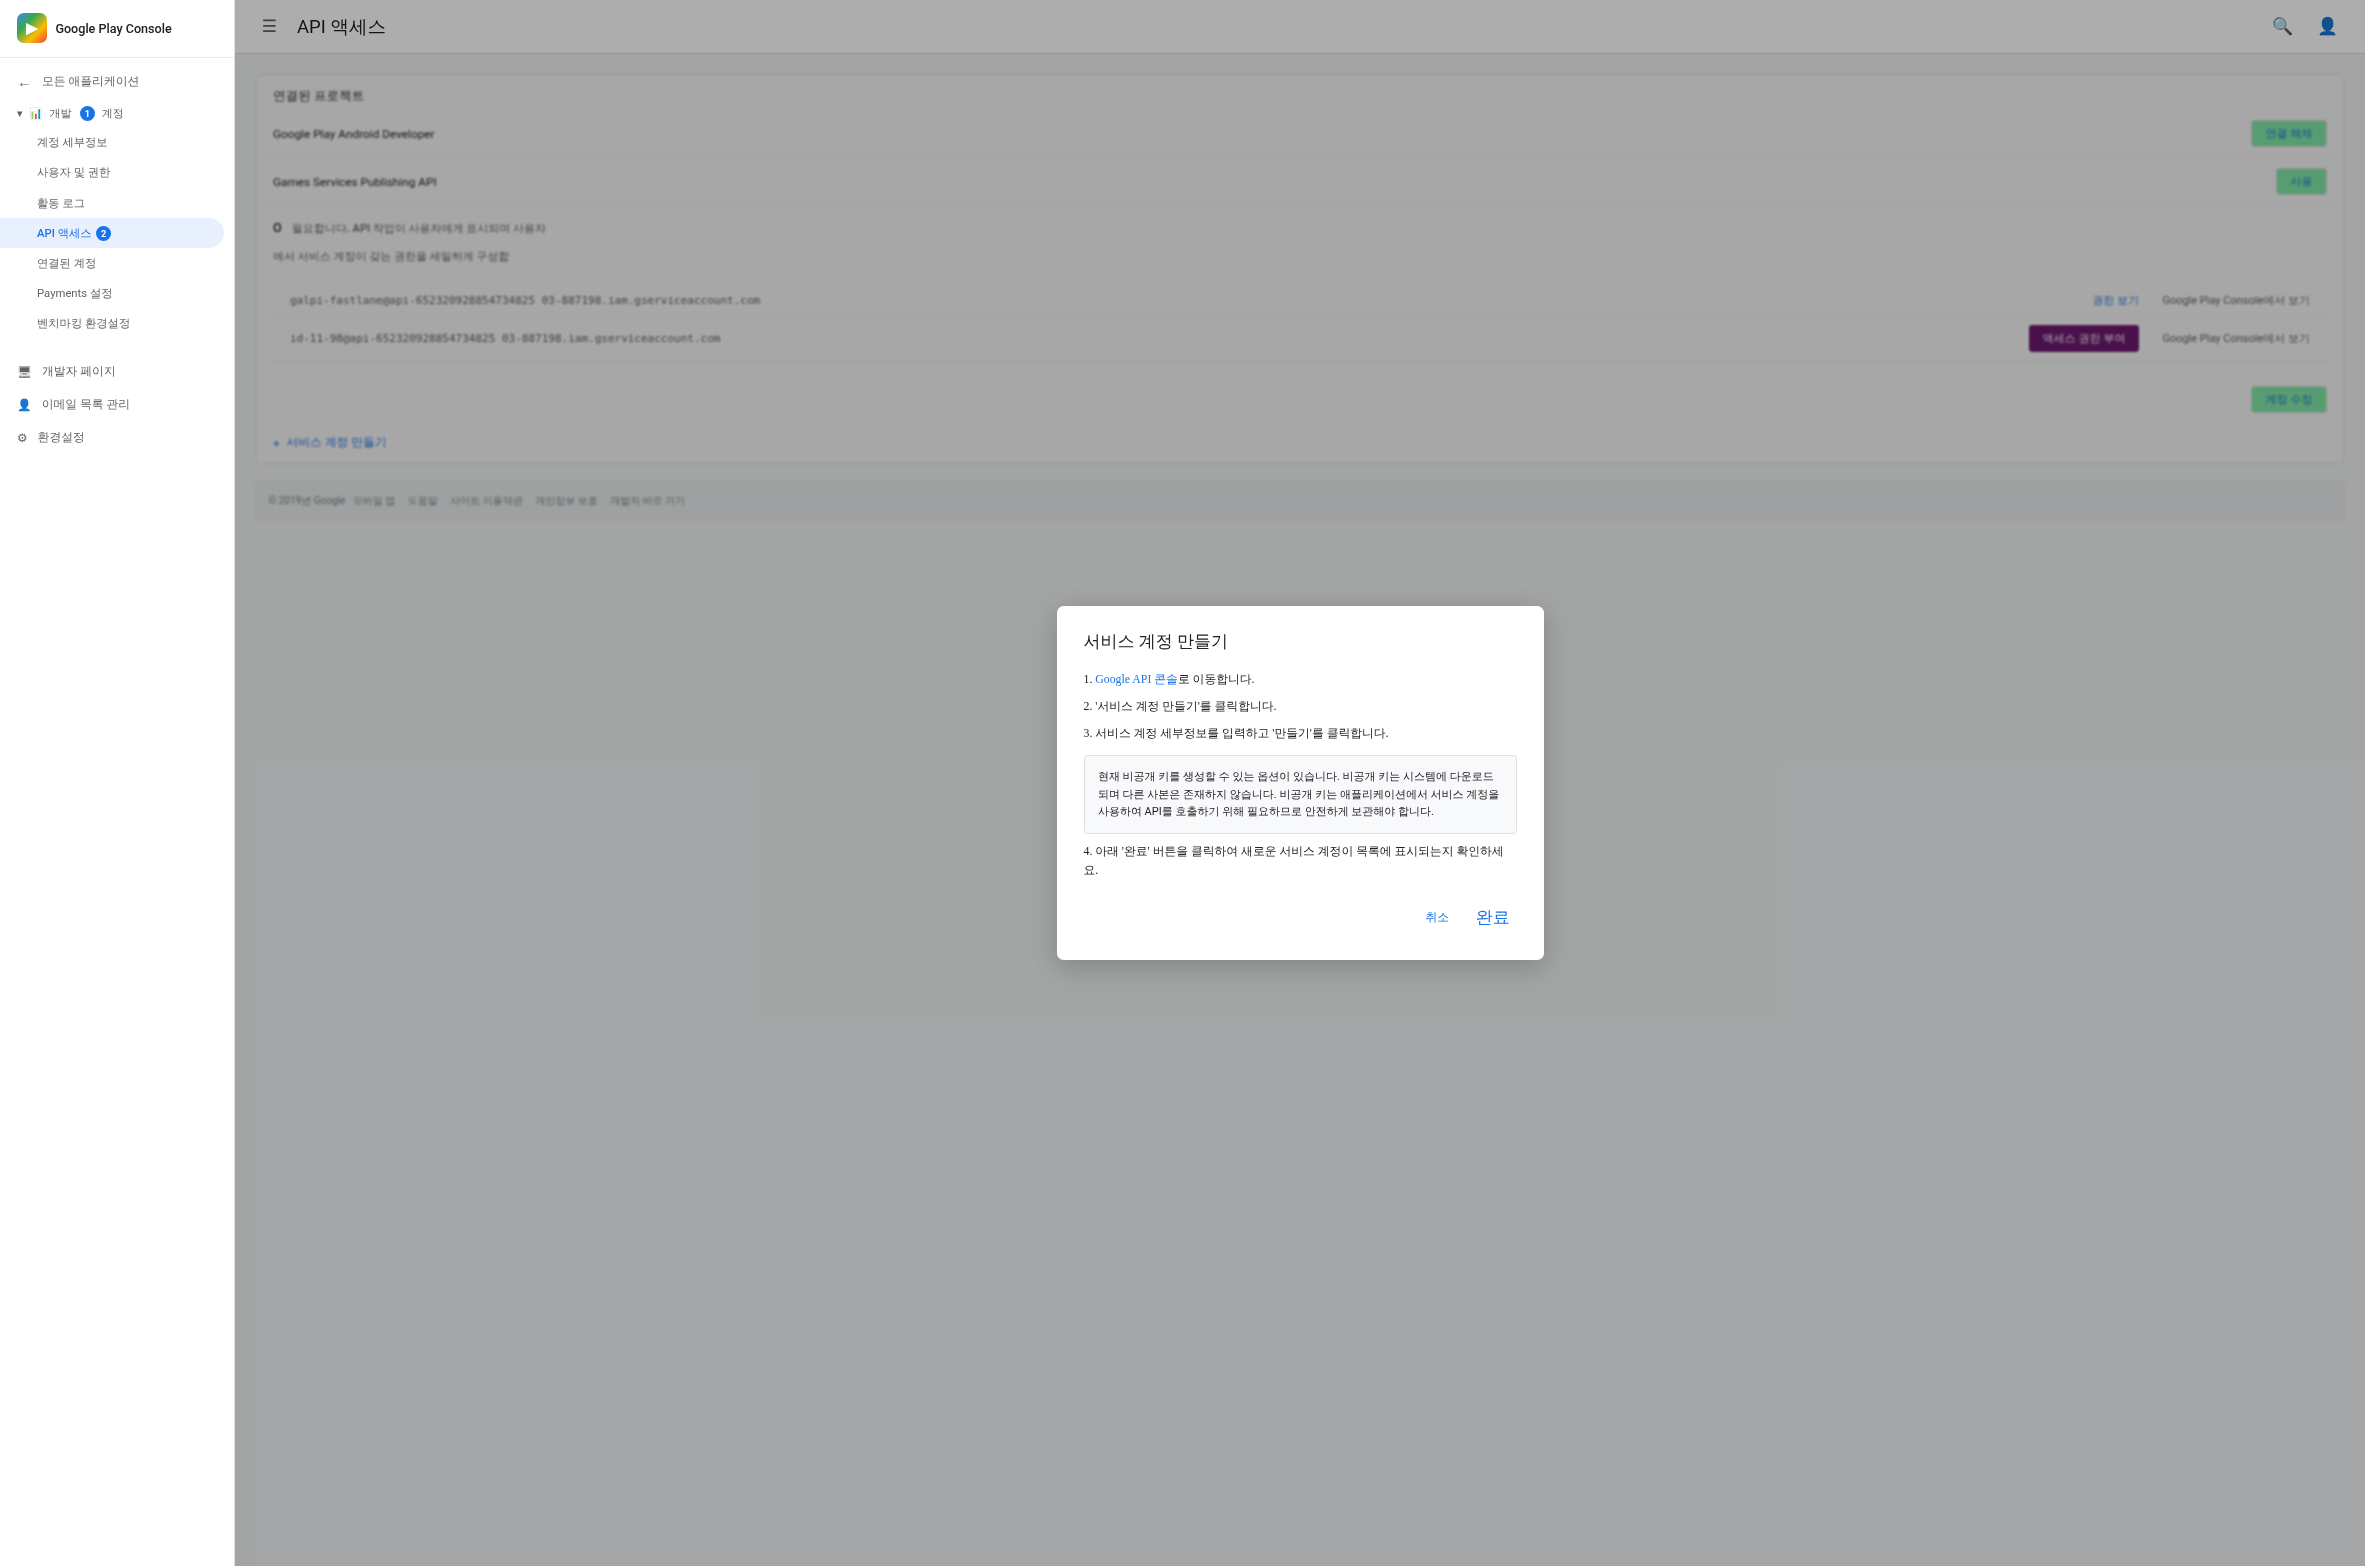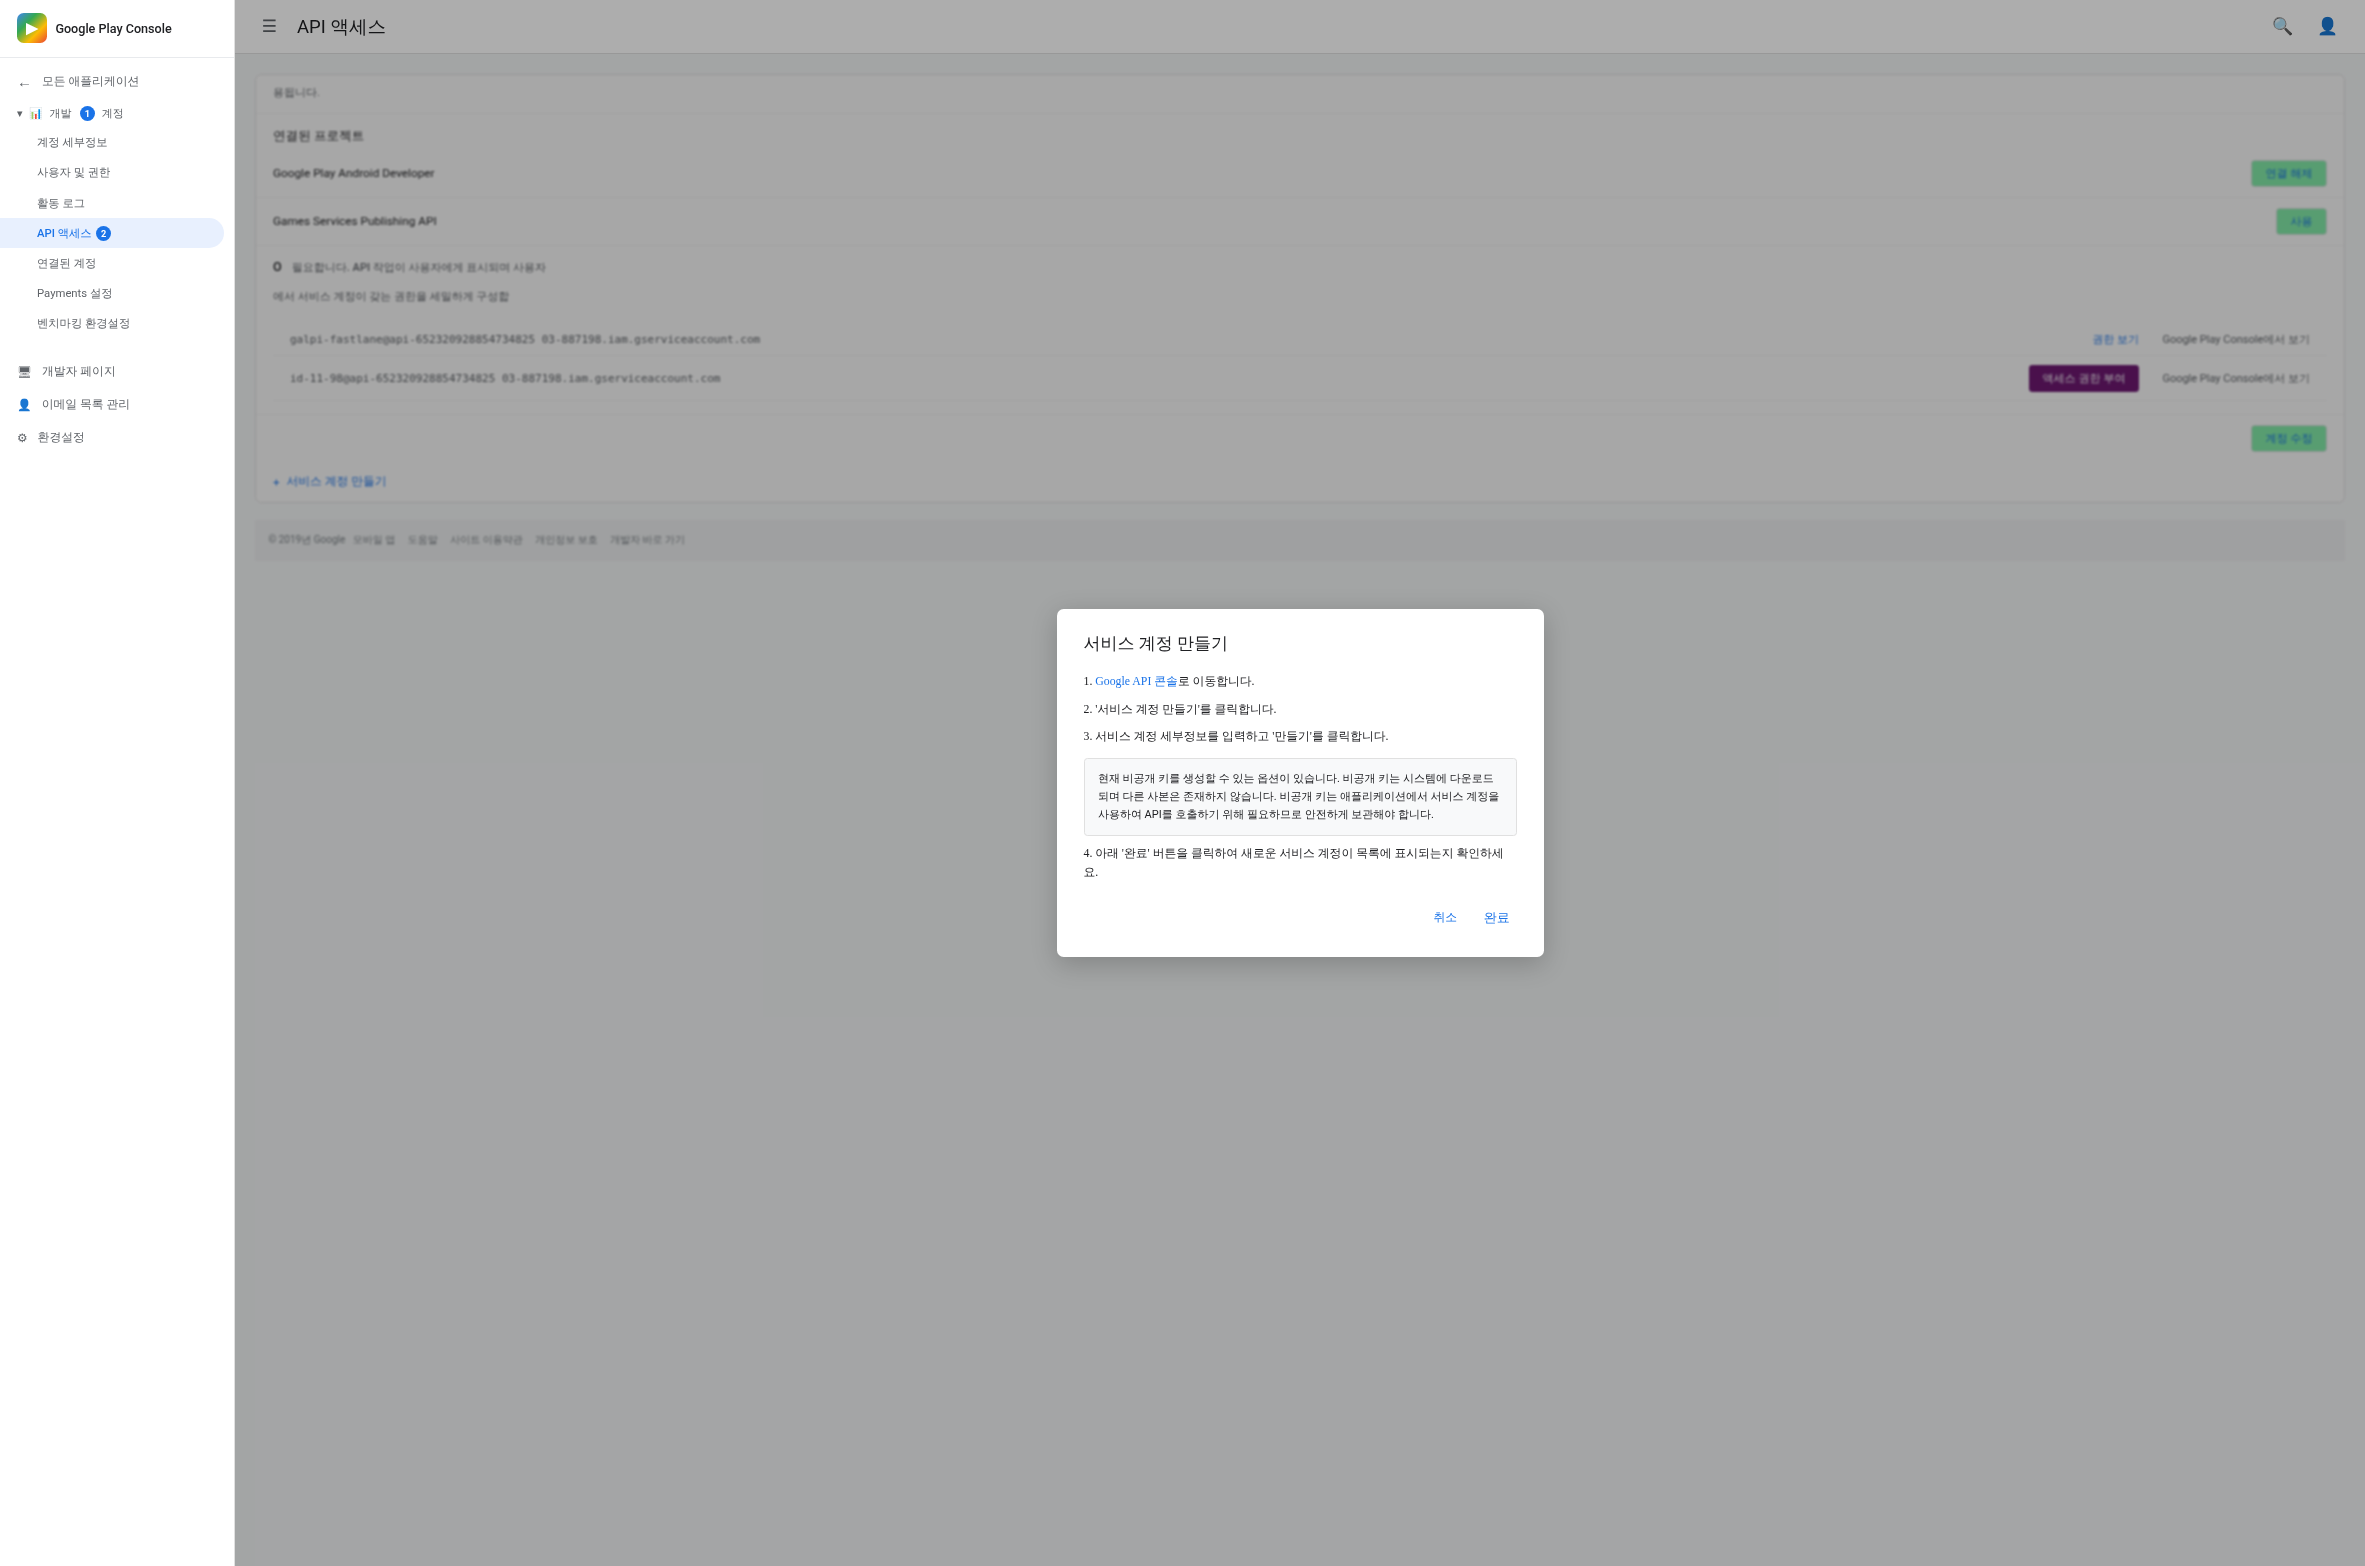--- a/index.html
+++ b/index.html
@@ -162,21 +162,21 @@
       background: #f8f9fa; border: 0.8px solid #e0e0e0;
       border-radius: 3.4px; padding: 11.8px 13.4px;
       font-size: 11px; color: #202124; line-height: 1.6;
       margin: 11.8px 0 8.4px;
     }
     .modal-actions {
       display: flex; justify-content: flex-end; gap: 13.4px;
       margin-top: 20px;
     }
     .btn-text { background: none; border: none; color: #1a73e8; font-size: 11.8px; font-weight: 400; cursor: pointer; padding: 6.7px 6.7px; }
-    .btn-complete { background: none; border: none; color: #1a73e8; font-size: 13px; font-weight: 500; cursor: pointer; padding: 6.7px 6.7px; }
+    .btn-complete { background: none; border: none; color: #1a73e8; font-size: 17px; font-weight: 500; cursor: pointer; padding: 6.7px 6.7px; }
 
     .blur-bg { filter: blur(0.8px) brightness(0.97); pointer-events: none; user-select: none; }
 
     .connected-section-title {
       font-size: 12.6px; font-weight: 500; padding: 13.4px 17px 5px; color: #202124;
     }
     .o-section { 
       padding: 13.4px 17px; color: #202124; font-weight: 500; font-size: 12.6px;
     }
     .hint-text { color: #5f6368; font-size: 11px; padding: 0 17px 6.7px; }
@@ -246,23 +246,20 @@
       <button class="icon-btn hamburger">☰</button>
       <h1 class="page-title">API 액세스</h1>
       <div class="top-bar-actions">
         <button class="icon-btn">🔍</button>
         <button class="icon-btn">👤</button>
       </div>
     </div>
 
     <div class="content-area blur-bg">
       <div class="section-card">
-        <div class="section-description">
-          <span>용됩니다.</span>
-        </div>
         <div class="connected-section-title">연결된 프로젝트</div>
         <div class="project-row">
           <span class="project-name">Google Play Android Developer</span>
           <button class="btn-outline">연결 해제</button>
         </div>
         <div class="project-row">
           <span class="project-name">Games Services Publishing API</span>
           <button class="btn-outline">사용</button>
         </div>
 

